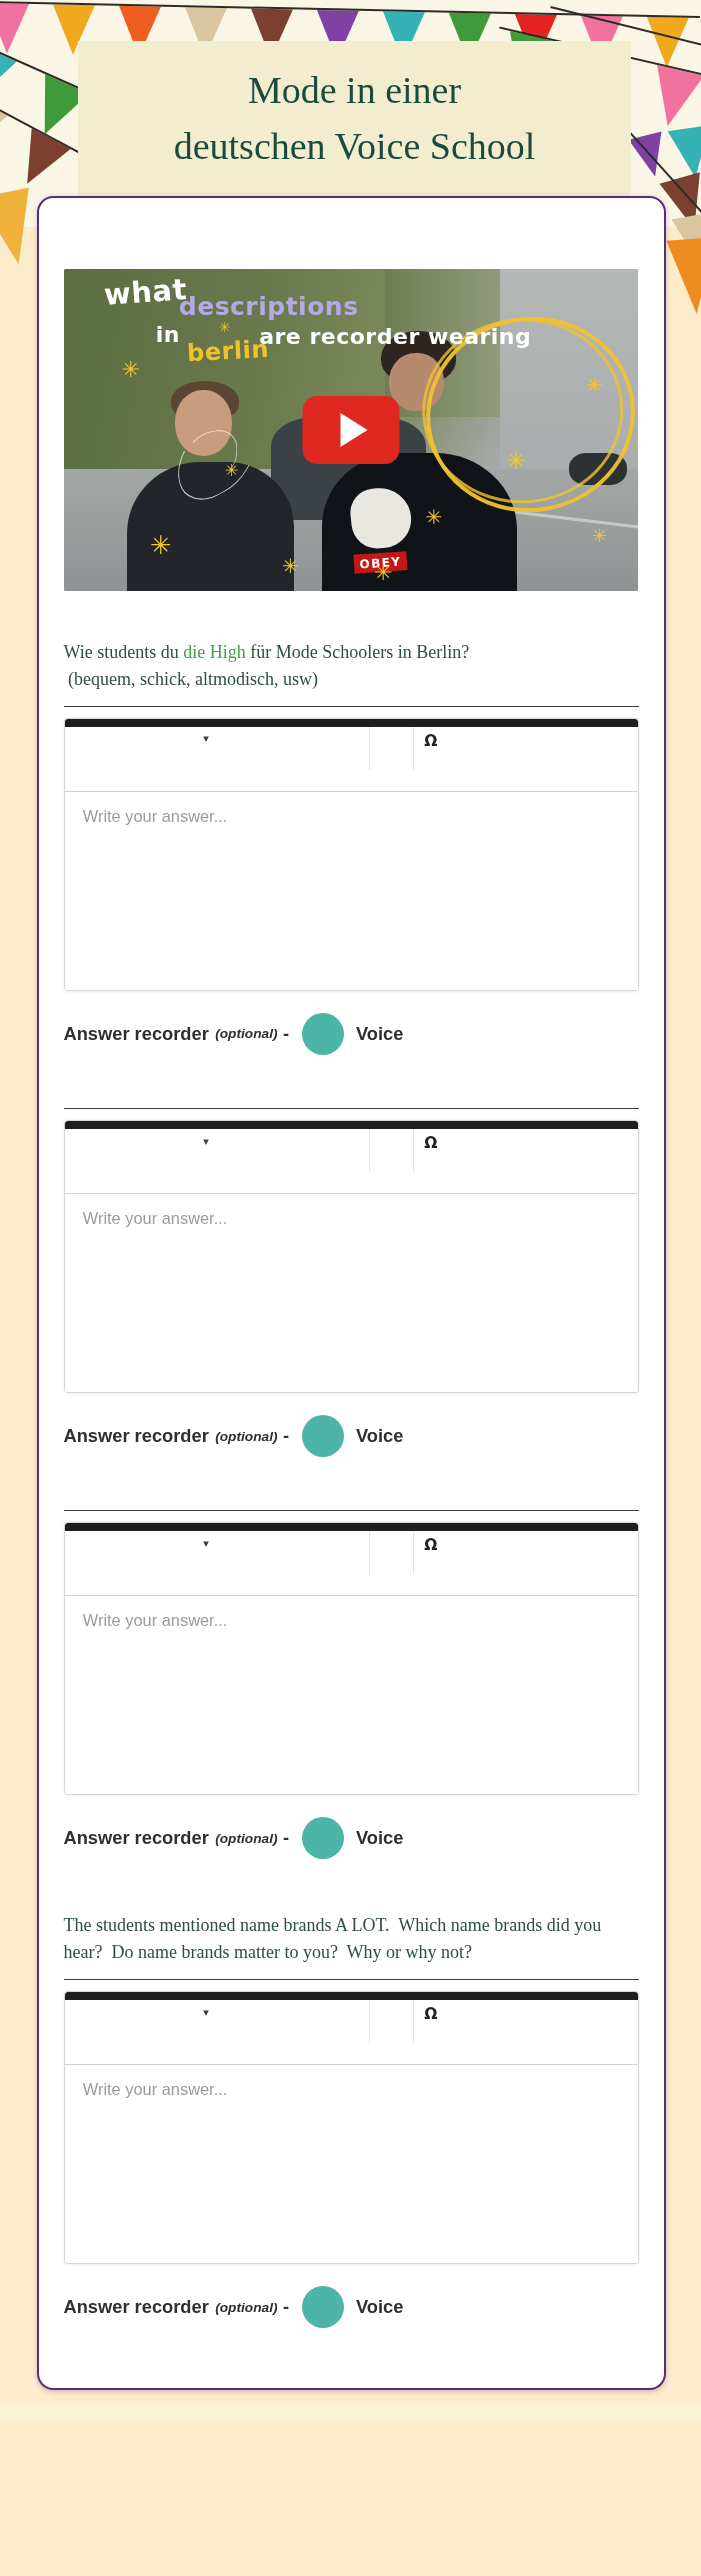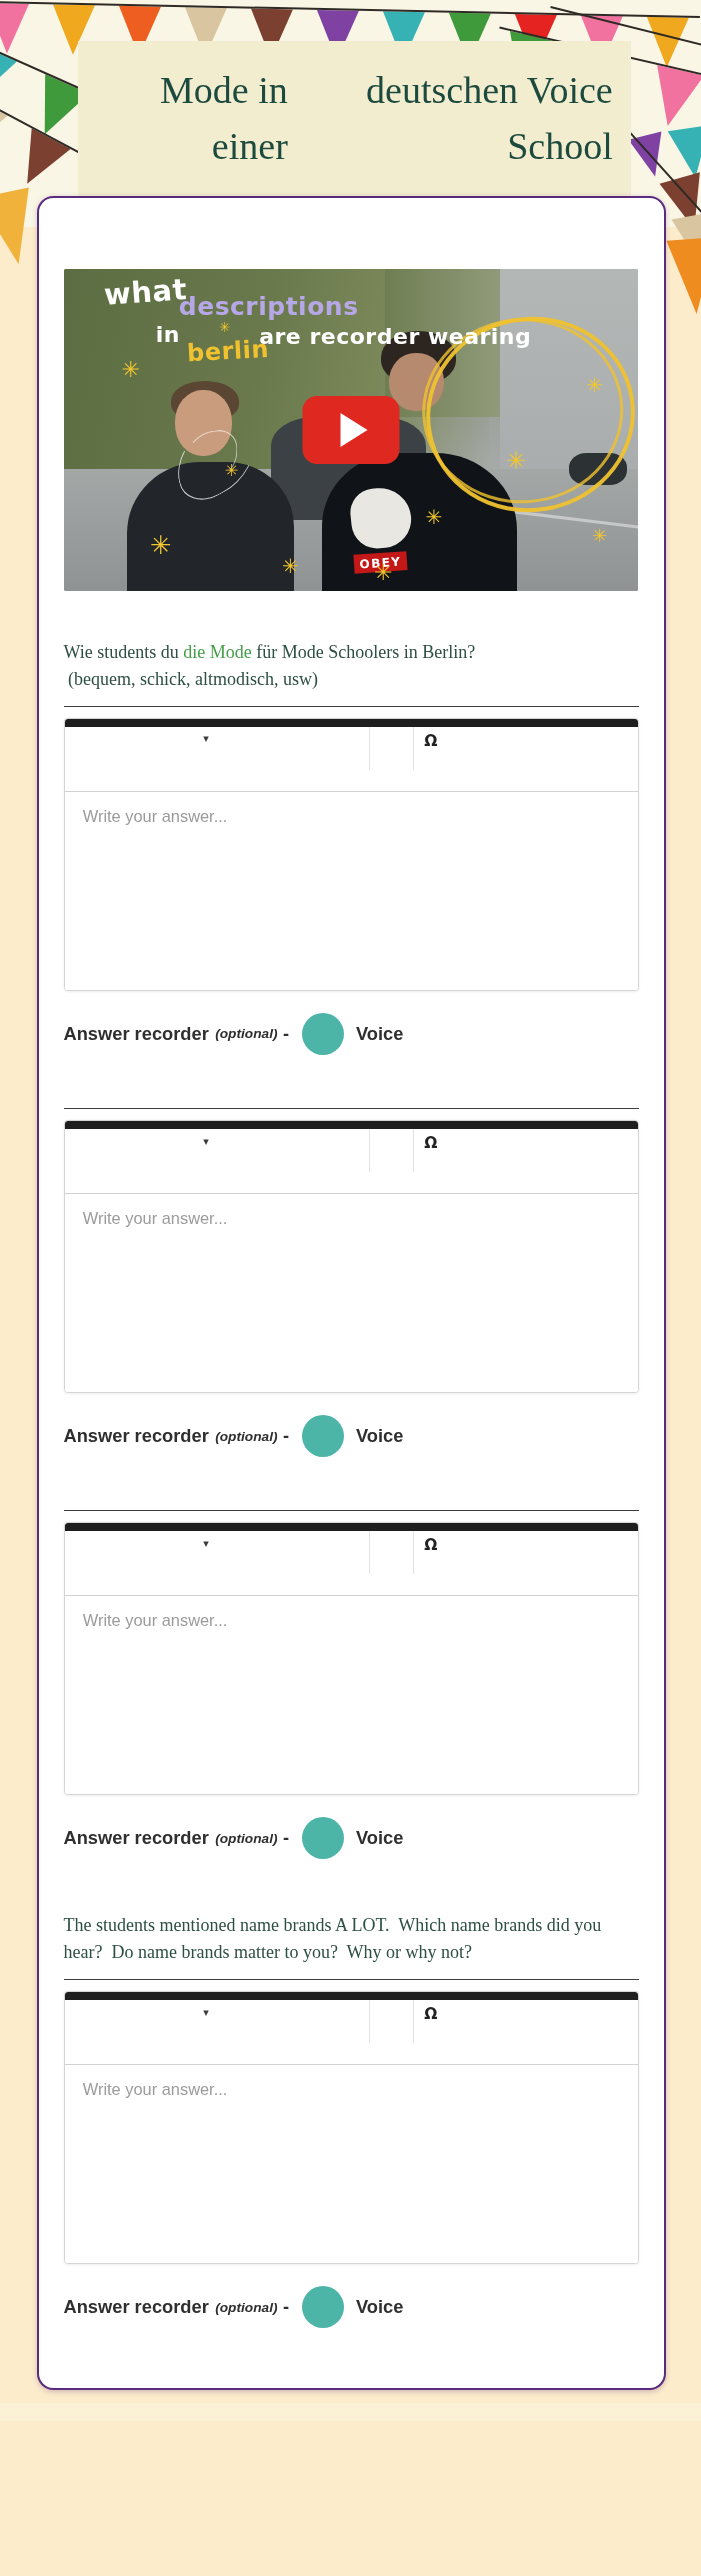--- a/index.html
+++ b/index.html
@@ -31,21 +31,21 @@
   .bunt-right-b .flag{position:absolute;}
   .bunt-right-b .flag:nth-child(1){left:12.8px;top:9.1px;border-left-width:17.4px;border-right-width:17.4px;border-top-width:42px;transform:rotate(-14deg);}
   .bunt-right-b .flag:nth-child(2){left:51px;top:1.8px;border-left-width:21px;border-right-width:21px;border-top-width:50px;transform:rotate(-8deg);}
   .bunt-right-b .flag:nth-child(3){left:46px;top:51px;border-left-width:21px;border-right-width:21px;border-top-width:53px;transform:rotate(-16deg);}
   .bunt-right-b .flag:nth-child(4){left:55px;top:90px;border-left-width:18.3px;border-right-width:18.3px;border-top-width:44px;transform:rotate(-10deg);}
   .bunt-right-b .flag:nth-child(5){left:49px;top:113px;border-left-width:25px;border-right-width:25px;border-top-width:75px;transform:rotate(-4deg);}
   .hstring{position:absolute;height:1.8px;background:#2e2a26;}
   .hs1{left:548px;top:27.4px;width:174px;transform:rotate(14deg);}
   .hs2{left:629px;top:130px;width:117px;transform:rotate(48deg);transform-origin:left top;}
   .title-box{position:absolute;left:78px;top:41px;width:553px;min-height:155px;background:var(--title_box_bg);
-    display:flex;flex-direction:row;align-items:center;justify-content:center;text-align:right;
+    display:flex;flex-direction:column;align-items:center;justify-content:center;text-align:right;
     font-family:cursive;font-size:38px;line-height:1.45;color:var(--title_color);padding:7.3px 18.3px;box-sizing:border-box;}
 
   
   .card{width:629px;margin:-31px auto 12.8px;background:#fff;border:2.7px solid var(--card_border);
     border-radius:16.4px;padding:71px 25px 60px;box-sizing:border-box;position:relative;z-index:2;
     box-shadow:0 1.8px 5.5px rgba(90,44,125,.25);}
 
   
   .video{width:574px;height:322px;margin:0 auto;position:relative;overflow:hidden;border-radius:1.8px;
     background:linear-gradient(180deg,#8f9787 0%,#9ba19b 42%,#a7aaa8 62%,#95999a 82%,#8d9193 100%);}
@@ -220,21 +220,21 @@
       <span class="vw vw3">in</span>
       <span class="vw vw4">berlin</span>
       <span class="vw vw5">are recorder wearing</span>
       <button class="play">
         <span class="play-tri"></span>
       </button>
     </div>
 
     <div>
   <section class="qsec">
-    <p class="qtext"><span class="qp-plain">Wie students du </span><span class="qp-green">die Mode</span><span class="qp-plain"> für Mode Schoolers in Berlin?</span><span class="qp-plain">
+    <p class="qtext"><span class="qp-plain">Wie students du </span><span class="qp-green">die High</span><span class="qp-plain"> für Mode Schoolers in Berlin?</span><span class="qp-plain">
  (bequem, schick, altmodisch, usw)</span></p>
     <div class="qline"></div>
     <div class="abox">
       <div class="abar"></div>
       <div class="atoolbar">
         <span class="caret">▾</span>
         <span class="tdiv tdiv1"></span>
         <span class="tdiv tdiv2"></span>
         <span class="omega">Ω</span>
       </div>

